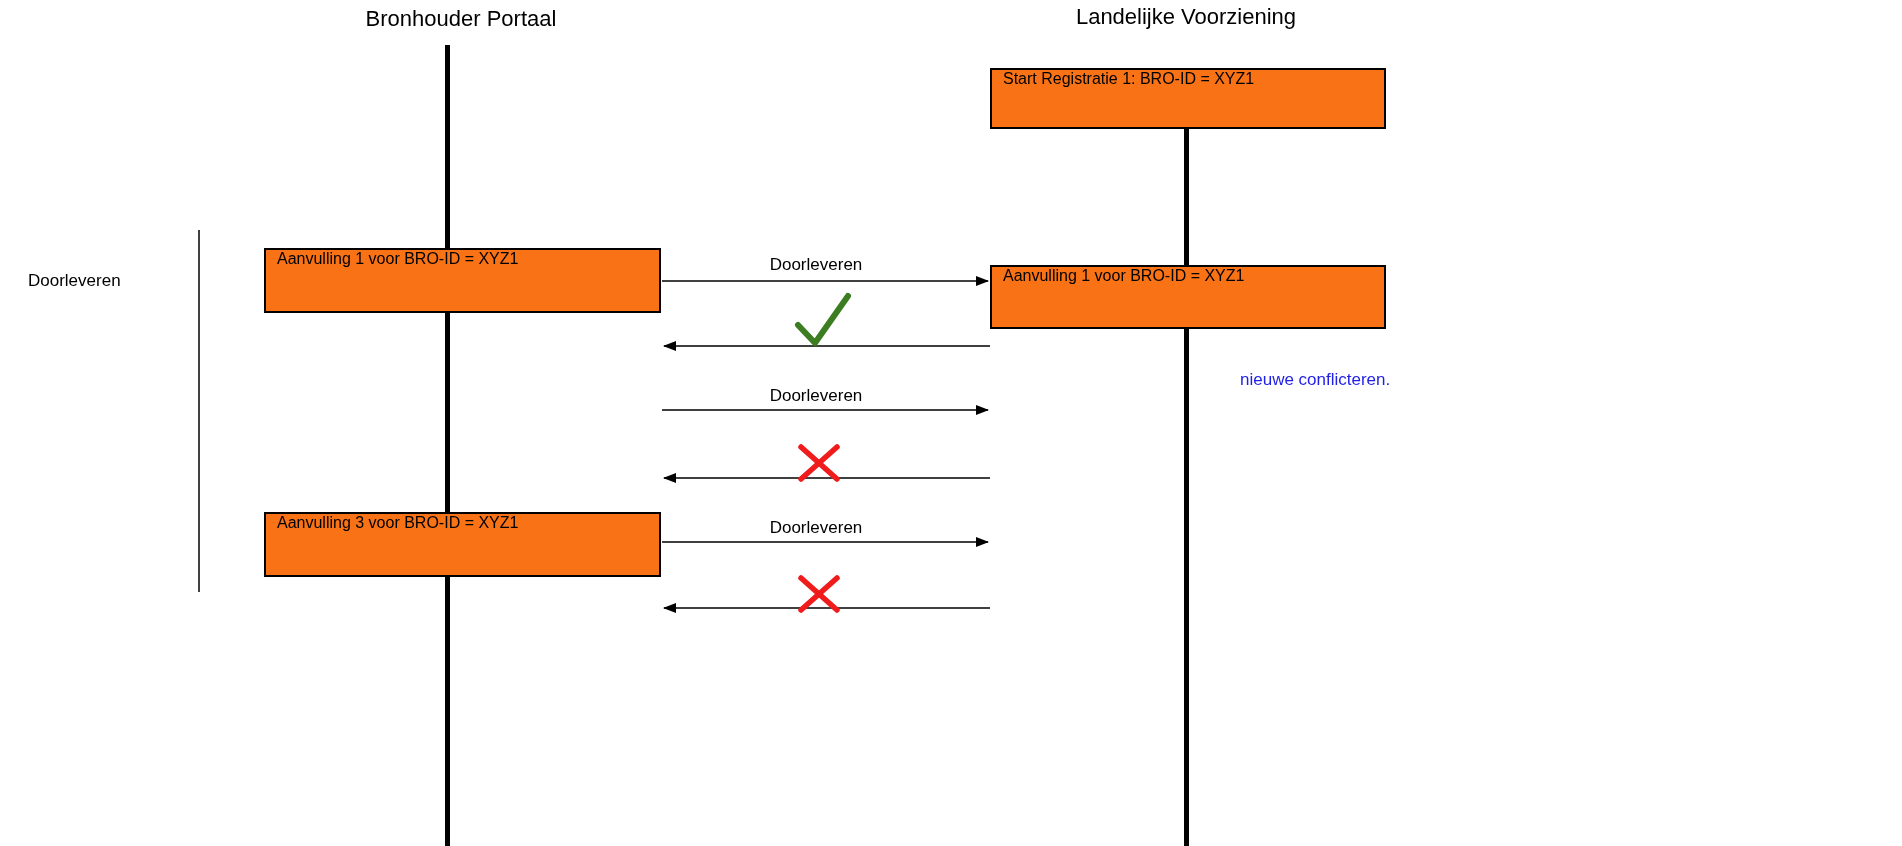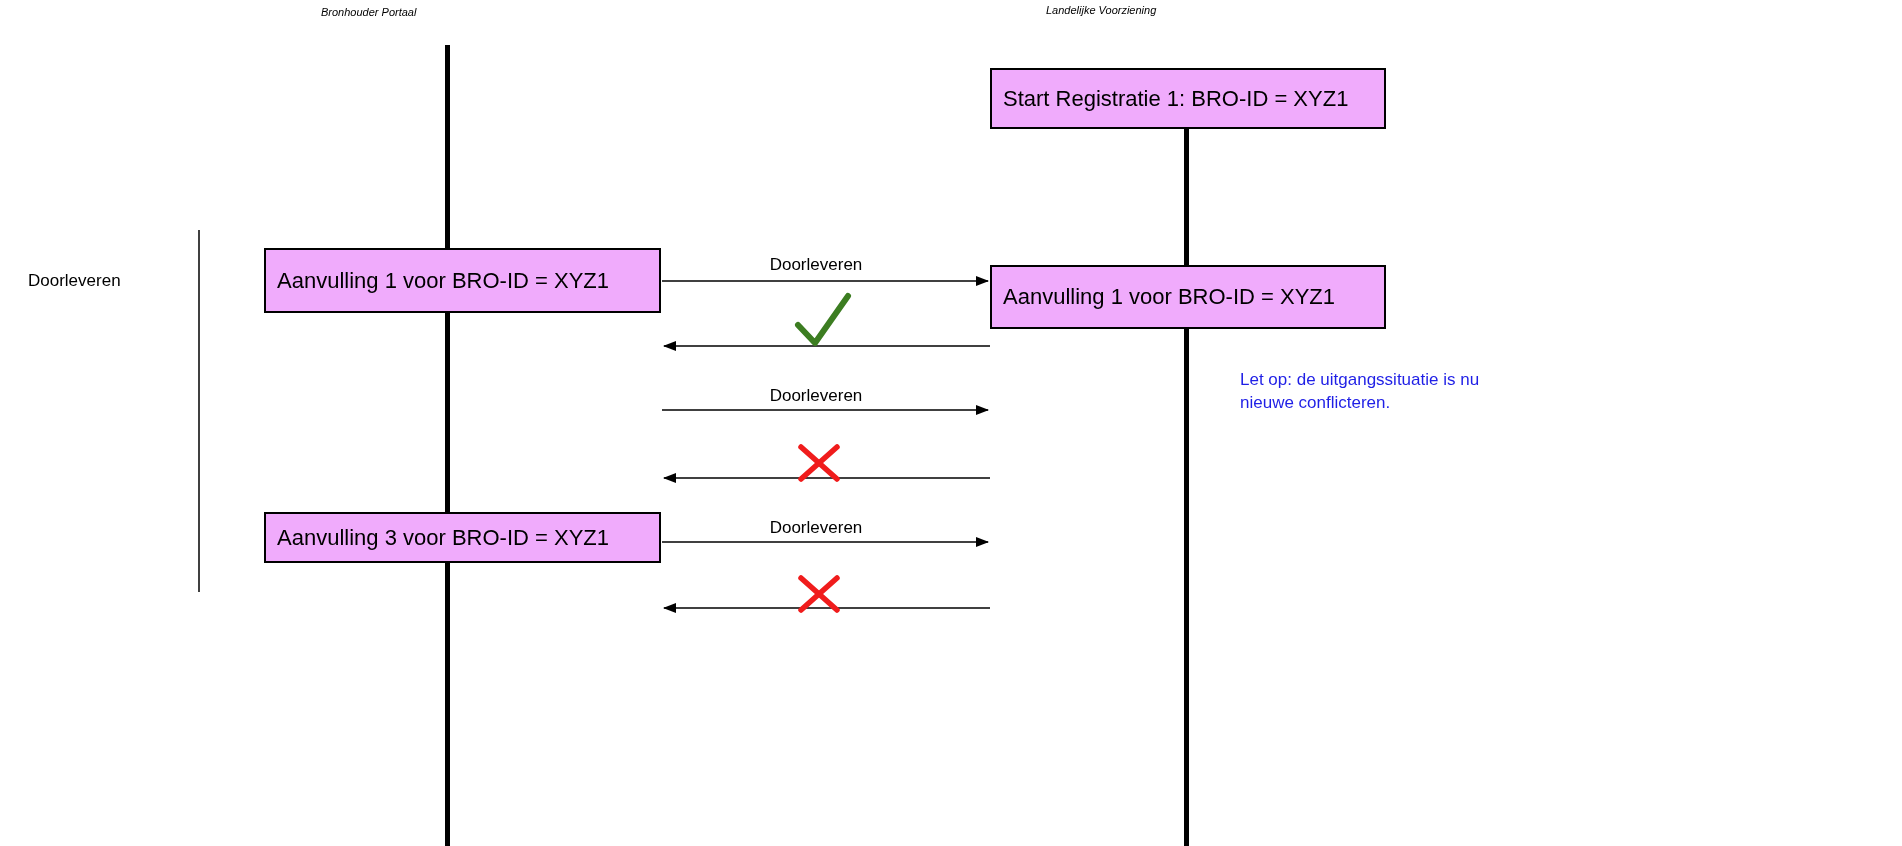--- a/index.html
+++ b/index.html
@@ -1,24 +1,24 @@
 <!DOCTYPE html>
 <html><head>
 <meta charset="utf-8">
 <style>
   html,body{margin:0;padding:0;background:#ffffff;}
   .canvas{
     position:relative;width:1902px;height:846px;background:#ffffff;
     font-family:"Liberation Sans",sans-serif;color:#000;overflow:hidden;
   }
-  .actor-label{position:absolute;font-size:11px;font-style:italic;}
+  .actor-label{position:absolute;text-align:center;font-size:22px;}
   .lifeline{position:absolute;width:5px;background:#000;}
   .box{
-    position:absolute;background:#f0abfc;border:2px solid #000;box-sizing:border-box;
-    display:flex;align-items:center;padding-left:11px;font-size:22px;white-space:nowrap;
+    position:absolute;background:#f97316;border:2px solid #000;box-sizing:border-box;
+    display:flex;padding-left:11px;font-size:16px;white-space:nowrap;
   }
   .arrow-label{position:absolute;text-align:center;font-size:17px;}
   .group-label{position:absolute;font-size:17px;}
   .note{position:absolute;font-size:17px;line-height:23px;color:#1f1fe6;}
   svg.overlay{position:absolute;left:0;top:0;pointer-events:none;}
   .msg{stroke:#000;stroke-width:1.5;fill:none;}
   .bracket{stroke:#000;stroke-width:1.5;}
 </style>
 </head>
 <body>
@@ -37,21 +37,21 @@
 
   <div class="box" style="left:264px;top:248px;width:397px;height:65px;">
     <span>Aanvulling 1 voor BRO-ID = XYZ1</span>
   </div>
 
   <div class="box" style="left:990px;top:265px;width:396px;height:64px;">
     <span>Aanvulling 1 voor BRO-ID = XYZ1</span>
   </div>
 
 
-  <div class="box" style="left:264px;top:512px;width:397px;height:51px;">
+  <div class="box" style="left:264px;top:512px;width:397px;height:65px;">
     <span>Aanvulling 3 voor BRO-ID = XYZ1</span>
   </div>
 
   <svg class="overlay" width="1902" height="846" viewBox="0 0 1902 846">
     <defs>
       <marker id="ah" markerUnits="userSpaceOnUse" markerWidth="14" markerHeight="12" refX="12" refY="5" orient="auto">
         <path d="M0,0 L13,5 L0,10 Z" fill="#000"></path>
       </marker>
     </defs>
 
@@ -76,17 +76,16 @@
     </g>
   </svg>
 
   <div class="group-label" style="left:28px;top:271px;">Doorleveren</div>
 
   <div class="arrow-label" style="left:716px;top:255px;width:200px;">Doorleveren</div>
   <div class="arrow-label" style="left:716px;top:386px;width:200px;">Doorleveren</div>
   <div class="arrow-label" style="left:716px;top:518px;width:200px;">Doorleveren</div>
 
   <div class="note" style="left:1240px;top:368px;width:360px;">
-    <div>Let op: de uitgangssituatie is nu</div>
     <div>nieuwe conflicteren.</div>
   </div>
 
 </div>
 
 </body></html>

